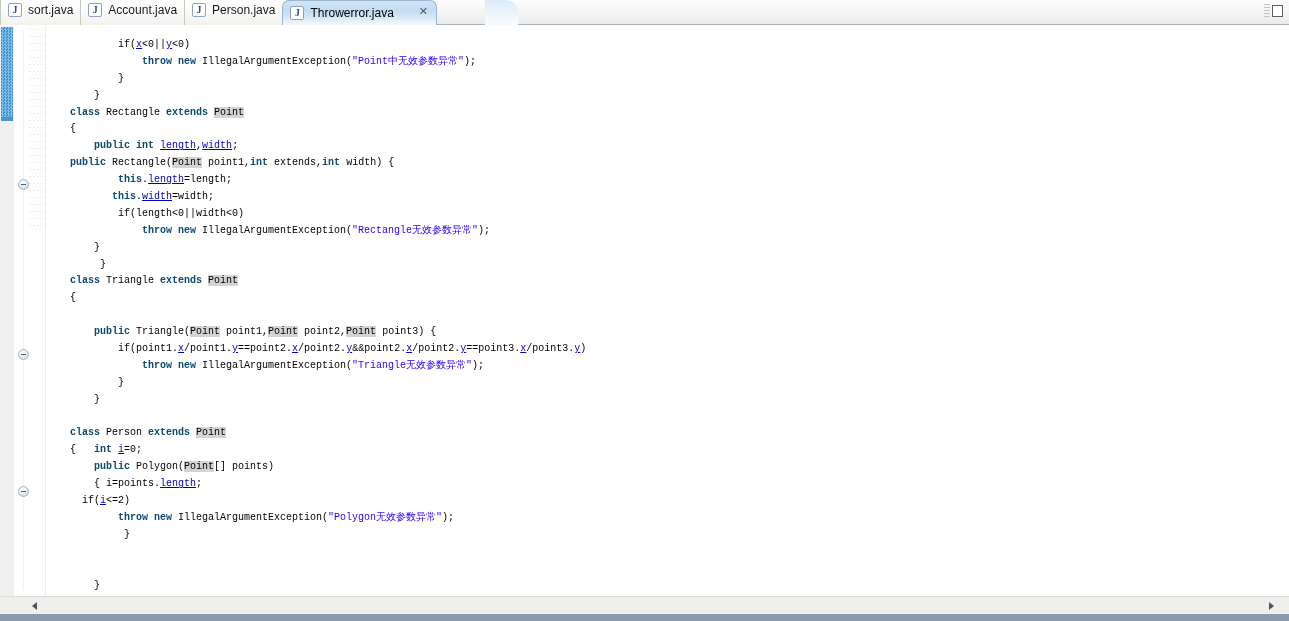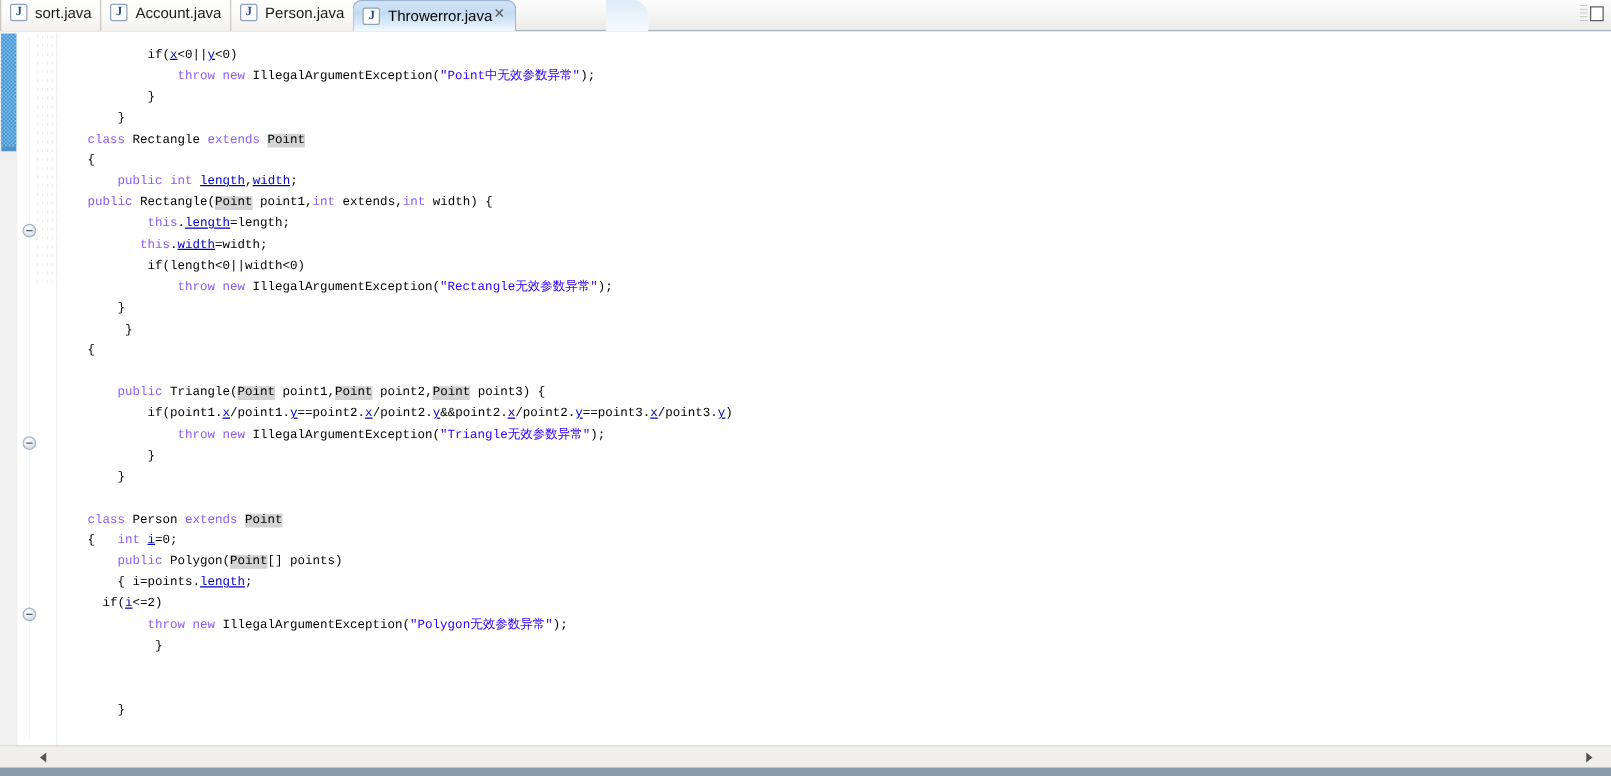--- a/index.html
+++ b/index.html
@@ -46,21 +46,21 @@
     border: 1px solid #c9c9c4;
     border-bottom: none;
     color: #1a1a1a;
   }
   .tab.active {
     background: linear-gradient(to bottom, #d3e5f7 0%, #c3dbf2 40%, #dcebf9 75%, #f4f9fd 100%);
     border: 1px solid #9cb6d0;
     border-bottom: none;
     z-index: 5;
     height: 25px;
-    padding-right: 18px;
+    padding-right: 42px;
   }
   .jicon {
     width: 14px; height: 14px;
     margin-right: 6px;
     flex: 0 0 auto;
     position: relative;
     background: #ffffff;
     border: 1px solid #8ea3bb;
     border-radius: 2px;
     box-sizing: border-box;
@@ -182,21 +182,21 @@
     background: #ffffff;
   }
   .cl {
     height: 16.9px;
     line-height: 16.9px;
     font-family: "Liberation Mono", "DejaVu Sans Mono", monospace;
     font-size: 10px;
     white-space: pre;
     color: #000000;
   }
-  .kw   { color: #8b5cf6; font-weight: normal; }
+  .kw   { color: #0c4a6e; font-weight: bold; }
   .str  { color: #2a00ff; }
   .fld  { color: #0000c0; text-decoration: underline; }
   .occ  { background: #d4d4d4; }
   .plain{ color: #000000; }
 
   
   .hscroll {
     position: absolute; left: 0; top: 596px;
     width: 1289px; height: 18px;
     background: #f0efed;
@@ -283,20 +283,21 @@
         <div class="cl"><span class="plain">    </span><span class="kw">class</span><span class="plain"> Rectangle </span><span class="kw">extends</span><span class="plain"> </span><span class="occ">Point</span></div>
         <div class="cl"><span class="plain">    {</span></div>
         <div class="cl"><span class="plain">        </span><span class="kw">public</span><span class="plain"> </span><span class="kw">int</span><span class="plain"> </span><span class="fld">length</span><span class="plain">,</span><span class="fld">width</span><span class="plain">;</span></div>
         <div class="cl"><span class="plain">    </span><span class="kw">public</span><span class="plain"> Rectangle(</span><span class="occ">Point</span><span class="plain"> point1,</span><span class="kw">int</span><span class="plain"> extends,</span><span class="kw">int</span><span class="plain"> width) {</span></div>
         <div class="cl"><span class="plain">            </span><span class="kw">this</span><span class="plain">.</span><span class="fld">length</span><span class="plain">=length;</span></div>
         <div class="cl"><span class="plain">           </span><span class="kw">this</span><span class="plain">.</span><span class="fld">width</span><span class="plain">=width;</span></div>
         <div class="cl"><span class="plain">            if(length&lt;0||width&lt;0)</span></div>
         <div class="cl"><span class="plain">                </span><span class="kw">throw</span><span class="plain"> </span><span class="kw">new</span><span class="plain"> IllegalArgumentException(</span><span class="str">"Rectangle无效参数异常"</span><span class="plain">);</span></div>
         <div class="cl"><span class="plain">        }</span></div>
         <div class="cl"><span class="plain">         }</span></div>
+        <div class="cl"><span class="plain">    </span><span class="kw">class</span><span class="plain"> Triangle </span><span class="kw">extends</span><span class="plain"> </span><span class="occ">Point</span></div>
         <div class="cl"><span class="plain">    {</span></div>
         <div class="cl">&nbsp;</div>
         <div class="cl"><span class="plain">        </span><span class="kw">public</span><span class="plain"> Triangle(</span><span class="occ">Point</span><span class="plain"> point1,</span><span class="occ">Point</span><span class="plain"> point2,</span><span class="occ">Point</span><span class="plain"> point3) {</span></div>
         <div class="cl"><span class="plain">            if(point1.</span><span class="fld">x</span><span class="plain">/point1.</span><span class="fld">y</span><span class="plain">==point2.</span><span class="fld">x</span><span class="plain">/point2.</span><span class="fld">y</span><span class="plain">&amp;&amp;point2.</span><span class="fld">x</span><span class="plain">/point2.</span><span class="fld">y</span><span class="plain">==point3.</span><span class="fld">x</span><span class="plain">/point3.</span><span class="fld">y</span><span class="plain">)</span></div>
         <div class="cl"><span class="plain">                </span><span class="kw">throw</span><span class="plain"> </span><span class="kw">new</span><span class="plain"> IllegalArgumentException(</span><span class="str">"Triangle无效参数异常"</span><span class="plain">);</span></div>
         <div class="cl"><span class="plain">            }</span></div>
         <div class="cl"><span class="plain">        }</span></div>
         <div class="cl">&nbsp;</div>
         <div class="cl"><span class="plain">    </span><span class="kw">class</span><span class="plain"> Person </span><span class="kw">extends</span><span class="plain"> </span><span class="occ">Point</span></div>
         <div class="cl"><span class="plain">    {   </span><span class="kw">int</span><span class="plain"> </span><span class="fld">i</span><span class="plain">=0;</span></div>

